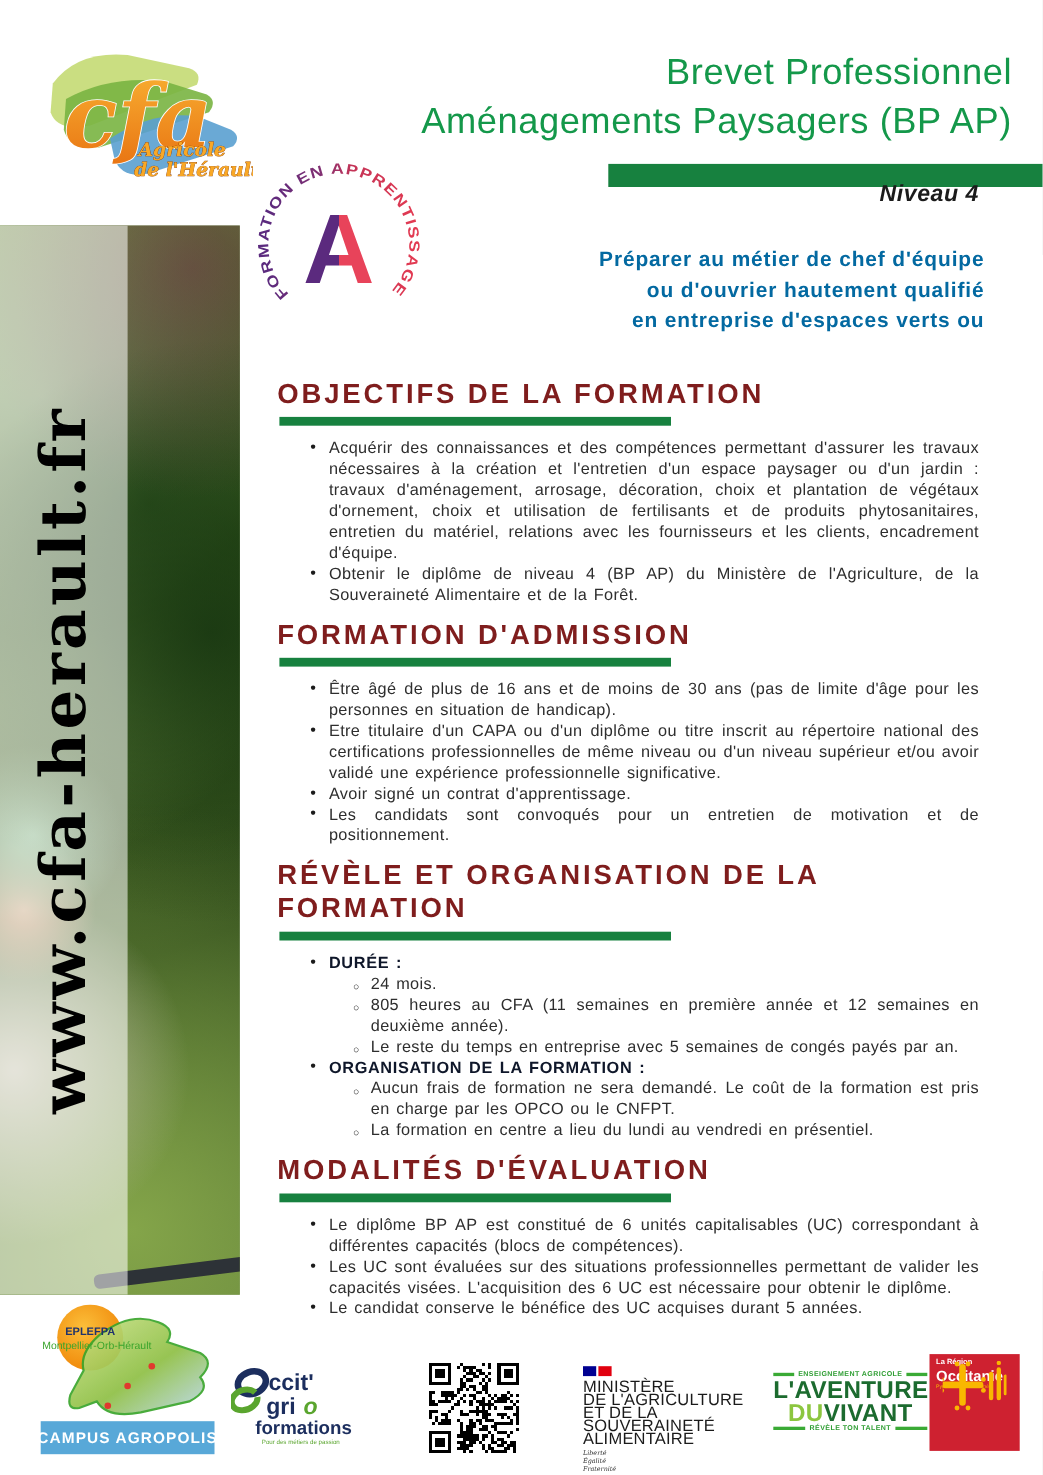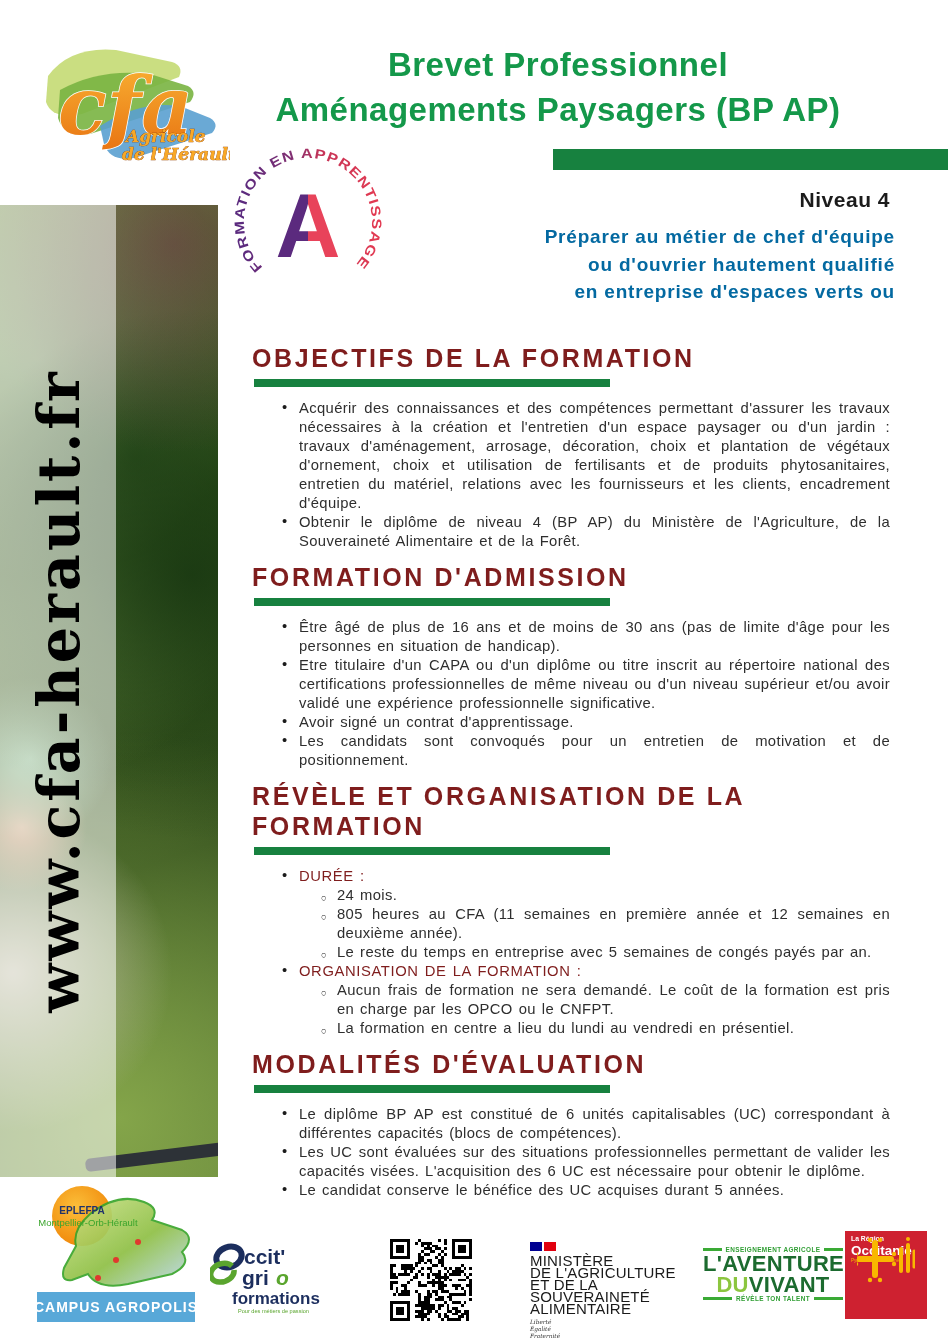--- a/index.html
+++ b/index.html
@@ -3,25 +3,25 @@
 <meta charset="utf-8">
 <style>
   html,body{margin:0;padding:0;background:#e8e8e8;}
   #page{
     position:relative;width:948px;height:1341px;margin:0 auto;background:#ffffff;
     overflow:hidden;font-family:"Liberation Sans",sans-serif;color:#2c2c2c;
   }
   
   .cfa-logo{position:absolute;left:30px;top:30px;width:200px;height:140px;text-align:center;}
   .doc-title{
-    position:absolute;top:42px;right:40px;width:700px;text-align:center;
-    font-size:33px;line-height:45px;font-weight:700;color:#14984a;letter-spacing:.5px;
+    position:absolute;top:42px;right:28px;width:700px;text-align:right;
+    font-size:33px;line-height:45px;font-weight:400;color:#14984a;letter-spacing:.5px;
   }
   .green-bar{position:absolute;left:553px;right:0;top:149px;height:21px;background:#17813f;}
-  .niveau{position:absolute;top:188px;right:58px;font-size:21px;font-weight:800;color:#1b1b1b;letter-spacing:.5px;}
+  .niveau{position:absolute;top:165px;right:58px;font-size:21px;font-weight:800;color:#1b1b1b;letter-spacing:.5px;font-style:italic;}
   
   .badge{position:absolute;left:228px;top:138px;width:160px;height:160px;}
   
   .intro{
     position:absolute;top:223px;right:53px;width:560px;text-align:right;
     font-size:19px;line-height:27.5px;font-weight:700;color:#0369a1;letter-spacing:.8px;
   }
   
   .photo{
     position:absolute;left:0;top:205px;width:218px;height:972px;overflow:hidden;
@@ -53,21 +53,21 @@
   .main section{margin-bottom:11px;}
   .main h2{
     margin:0;font-size:25px;line-height:30px;font-weight:800;color:#7f1d1d;
     letter-spacing:2.6px;
   }
   .rule{width:356px;height:8px;background:#17813f;margin:6px 0 12px 2px;}
   .blist{list-style:none;margin:0;padding:0 0 0 30px;font-size:14.8px;line-height:19px;
     letter-spacing:.35px;word-spacing:1.5px;color:#2e2e2e;text-align:justify;}
   .blist>li{position:relative;padding-left:17px;}
   .blist>li::before{content:"•";position:absolute;left:0;top:-1px;color:#1b1b1b;}
-  .bold-label{font-weight:400;color:#7f1d1d;letter-spacing:.6px;}
+  .bold-label{font-weight:700;color:#0f172a;letter-spacing:.6px;}
   .sublist{list-style:none;margin:0;padding:0 0 0 22px;}
   .sublist>li{position:relative;padding-left:16px;}
   .sublist>li::before{content:"○";position:absolute;left:0;top:2px;font-size:9.5px;color:#1b1b1b;}
   
   .f-epleffa{position:absolute;left:32px;top:1186px;width:170px;height:140px;}
   .f-occitagri{position:absolute;left:210px;top:1240px;width:120px;height:80px;}
   .f-qr{position:absolute;left:390px;top:1239px;width:82px;height:82px;}
   .f-ministere{position:absolute;left:530px;top:1242px;width:150px;}
   .f-min-flag{display:flex;gap:2px;margin-bottom:4px;}
   .f-min-flag .b{width:12px;height:9px;background:#000091;}

